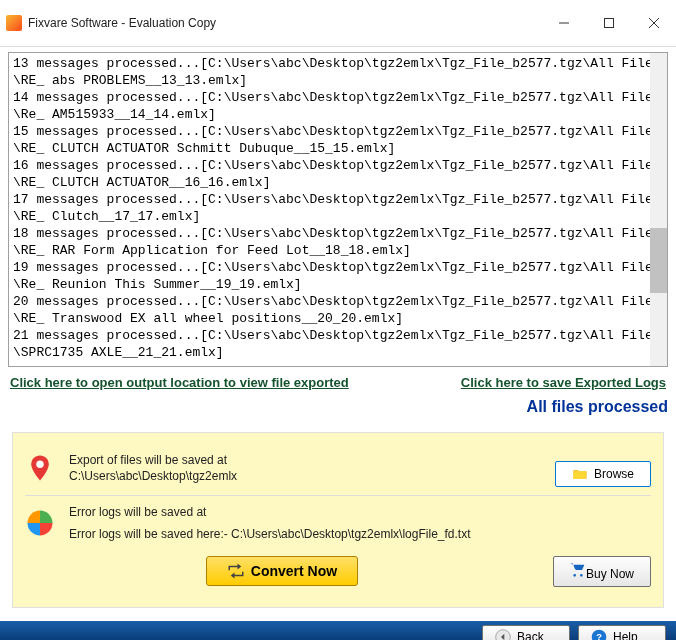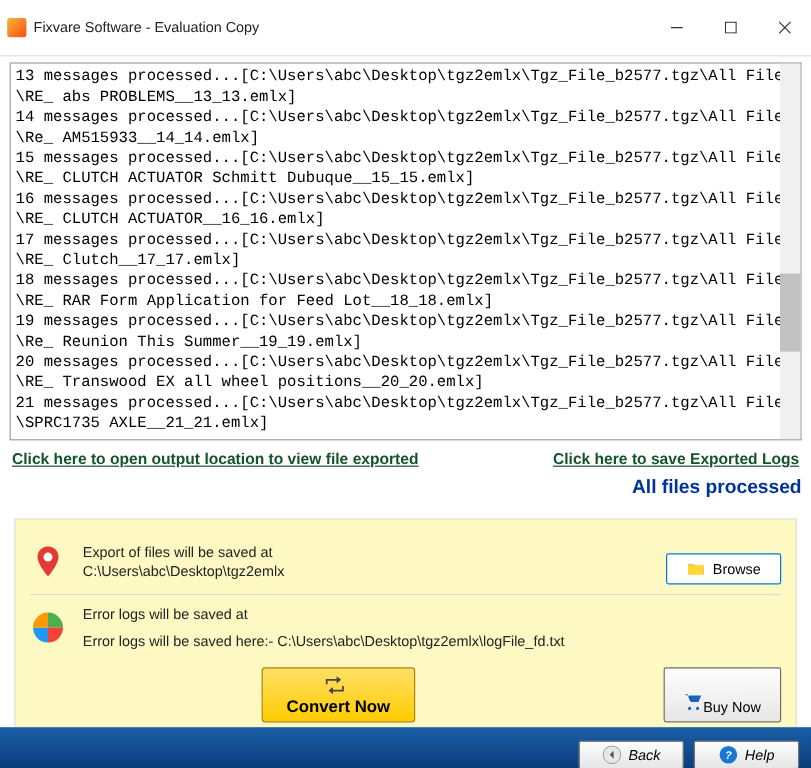--- a/index.html
+++ b/index.html
@@ -23,31 +23,31 @@
   .links-row a { color: #14532d; text-decoration: underline; font-size: 13px; cursor: pointer; font-weight: bold; }
 
   .status-text { text-align: right; color: #003399; font-weight: bold; font-size: 16px; padding: 4px 0 10px 0; }
 
   .panel { margin: 6px 4px 0 4px; background: #fef9c3; border: 1px solid #e0e0e0; padding: 10px 12px; }
   .row { display: flex; align-items: center; padding: 6px 0; }
   .row-icon { width: 30px; height: 30px; margin-right: 14px; flex-shrink: 0; }
   .row-text { flex: 1; font-size: 12px; color: #222; line-height: 16px; }
   .sep { height: 1px; background: #ddd; margin: 2px 0; }
 
-  .btn { display: inline-flex; align-items: center; justify-content: center; border: 1px solid #707070; background: linear-gradient(#fefefe,#e6e6e6); padding: 3px 12px; font-size: 12px; cursor: default; border-radius: 2px; min-height: 24px; margin-top: 12px; }
+  .btn { display: inline-flex; align-items: center; border: 1px solid #707070; background: linear-gradient(#fefefe,#e6e6e6); padding: 3px 12px; font-size: 12px; cursor: default; border-radius: 2px; min-height: 24px; margin-top: 12px; }
   .btn.blue-border { border: 1px solid #0078d7; background: #fff; padding: 4px 16px; }
   .btn .btn-icon { width: 16px; height: 16px; margin-right: 6px; }
   .btn.wide { min-width: 100px; }
 
   .convert-row { display: flex; justify-content: flex-end; gap: 14px; padding: 8px 0 10px 0; }
-  .convert-btn { border: 1px solid #b08000; background: linear-gradient(#ffe066,#ffcc00); font-weight: bold; font-size: 14px; padding: 5px 20px; display: inline-flex; align-items: center; cursor: default; border-radius: 3px; flex-direction: column; }
+  .convert-btn { border: 1px solid #b08000; background: linear-gradient(#ffe066,#ffcc00); font-weight: bold; font-size: 14px; padding: 5px 20px; display: inline-flex; align-items: center; cursor: default; border-radius: 3px; }
   .convert-btn .btn-icon { width: 18px; height: 18px; margin-right: 6px; }
   .buy-btn { border: 1px solid #707070; background: linear-gradient(#fefefe,#e6e6e6); padding: 5px 16px; display: inline-flex; align-items: flex-end; font-size: 12px; border-radius: 2px; cursor: default; }
 
-  .footer { position: absolute; bottom: 0; left: 0; right: 0; height: 34px; background: linear-gradient(#1a5fa8,#0a3d7a); display: flex; justify-content: flex-end; align-items: center; padding: 0 10px; gap: 8px; font-style: italic; }
+  .footer { position: absolute; bottom: 0; left: 0; right: 0; height: 19px; background: linear-gradient(#1a5fa8,#0a3d7a); display: flex; justify-content: flex-end; align-items: center; padding: 0 10px; gap: 8px; }
   .footer .btn { min-width: 88px; }
 
   .ico-circle { border-radius: 50%; }
 </style>
 </head>
 <body>
 
 <div class="titlebar">
   <div class="title-icon"></div>
   <div class="title">Fixvare Software - Evaluation Copy</div>

